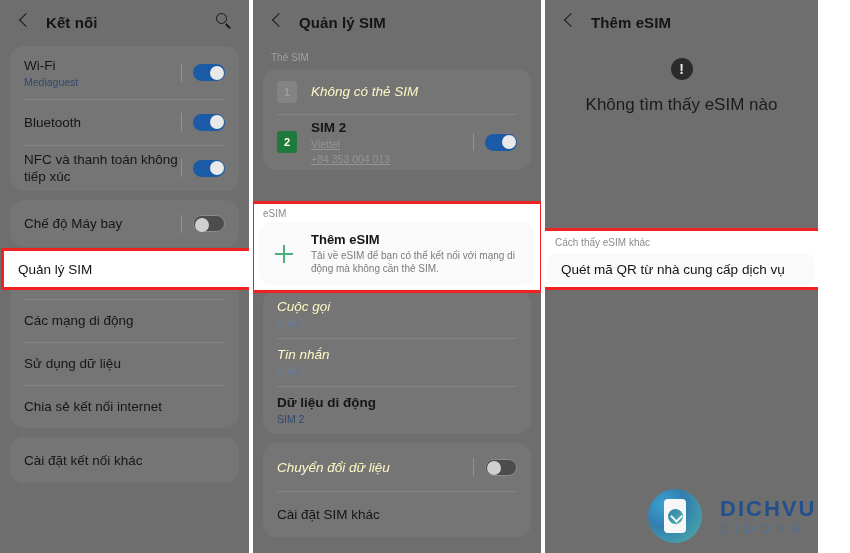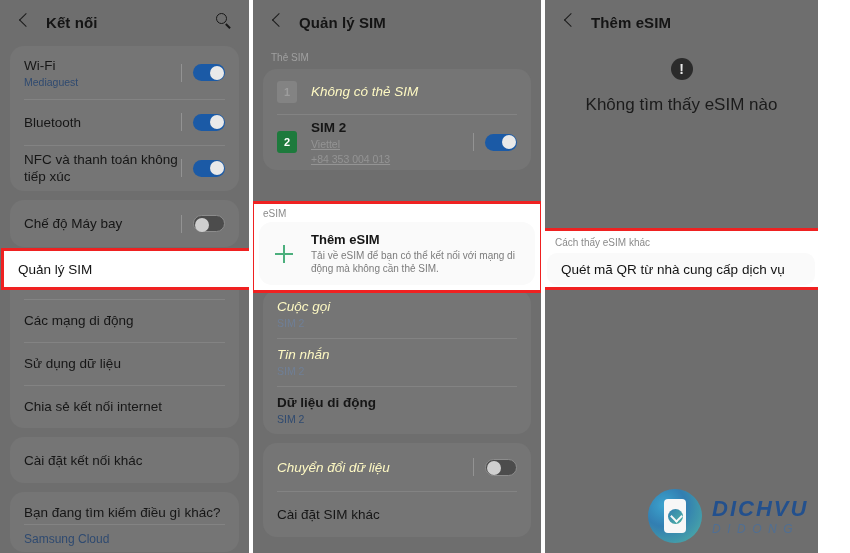--- a/index.html
+++ b/index.html
@@ -260,21 +260,21 @@
     position: relative;
   }
   .wm-swirl::after {
     content:"";
     position:absolute; left:4px; top:3px;
     width: 7px; height: 7px;
     border-left: 2px solid #ffffff;
     border-bottom: 2px solid #ffffff;
     transform: rotate(-45deg);
   }
-  .wm-txt { margin-left: 10px; line-height: 1; font-style: italic; }
+  .wm-txt { margin-left: 18px; line-height: 1; }
   .wm-t1 {
     font-size: 22px; font-weight: bold; letter-spacing: 2px;
     color: #1f4f8f;
   }
   .wm-t2 {
     font-size: 12px; letter-spacing: 6.5px;
     color: #4f6f95;
     margin-top: 3px;
   }
 </style>
@@ -369,28 +369,20 @@
     </div>
 
     <div class="card">
       <div class="row" style="min-height:46px;justify-content:flex-end;">
         <div class="row-txt">
             <div class="row-title">Cài đặt kết nối khác</div>
           </div>
       </div>
     </div>
 
-    <div class="card" style="margin-top:6px;">
-      <div class="row" style="min-height:32px;padding-top:8px;">
-        <div class="row-title">Bạn đang tìm kiếm điều gì khác?</div>
-      </div>
-      <div class="row" style="min-height:28px;">
-        <div class="row-sub" style="font-size:12px;">Samsung Cloud</div>
-      </div>
-    </div>
 
     <div class="hl-fill" style="left:4px; top:251px; width:274px; height:36px;"></div>
     <div class="hl-label" style="left:18px; top:262px;">Quản lý SIM</div>
     <div class="hl" style="left:1px; top:248px; width:280px; height:42px;"></div>
   </div>
 
   <div class="divider"></div>
 
   <div class="panel p2">
 

